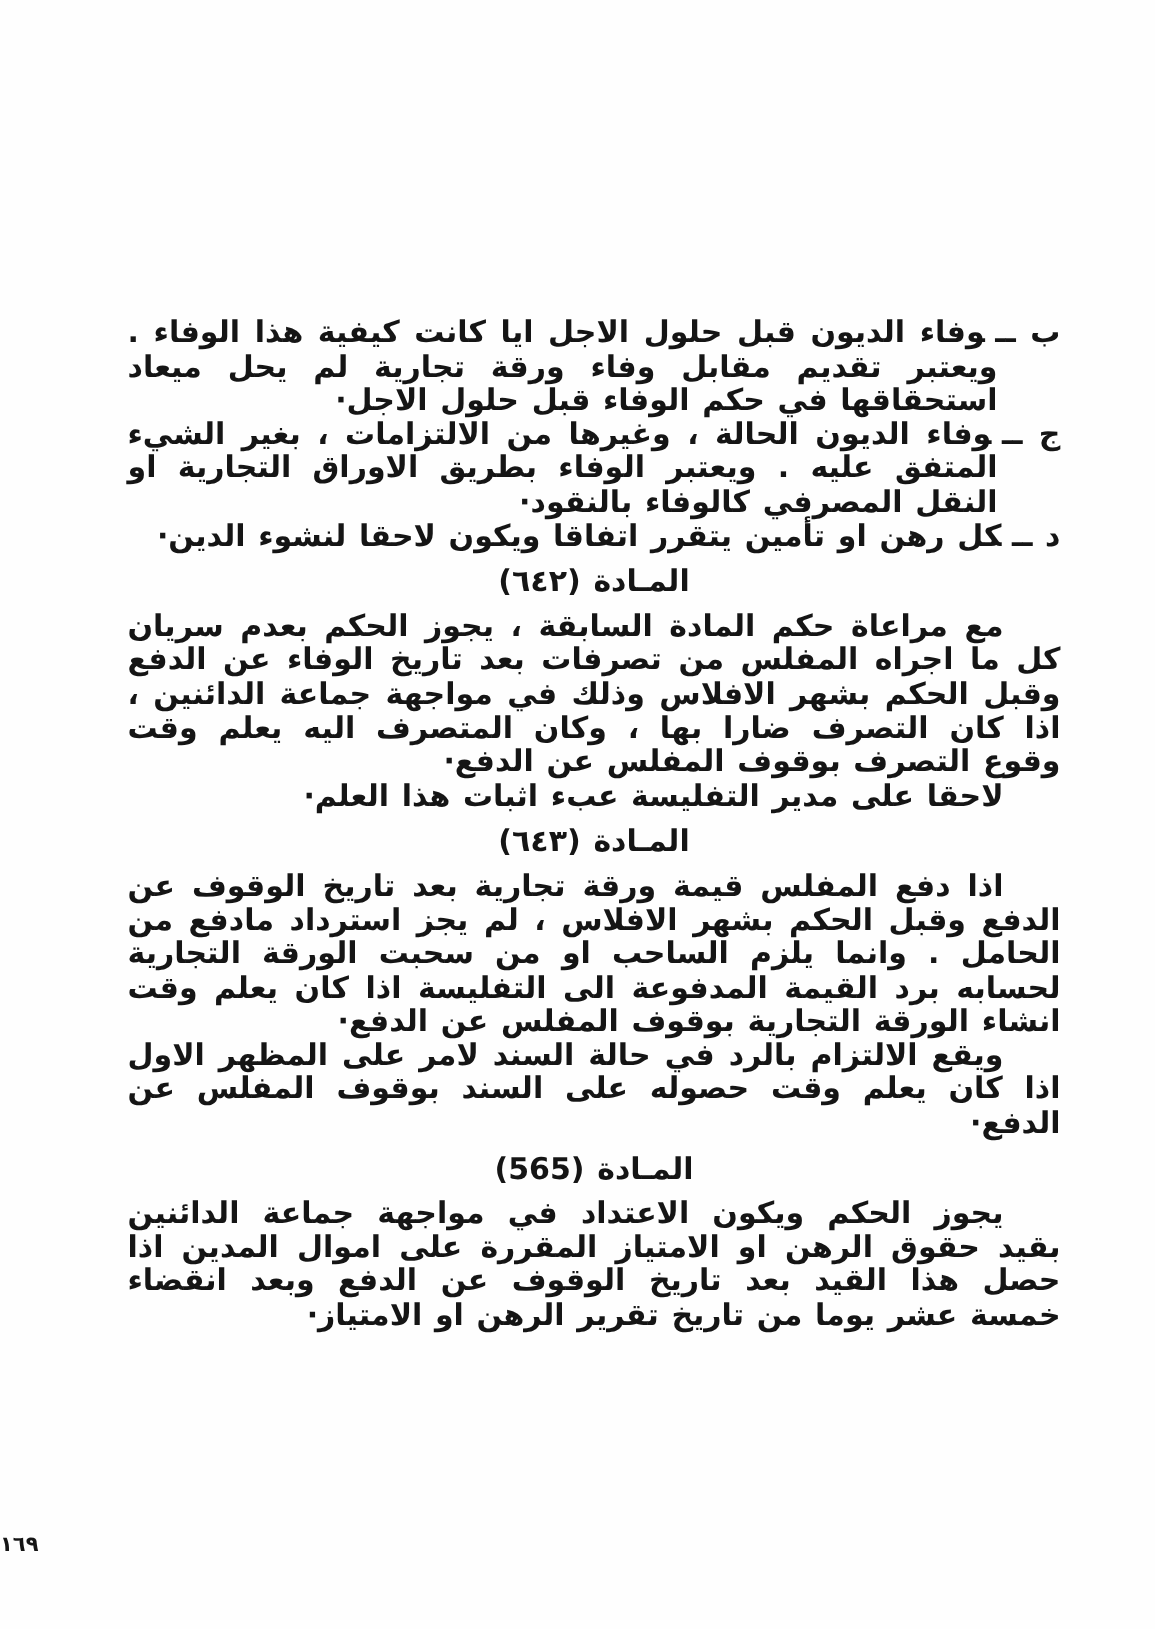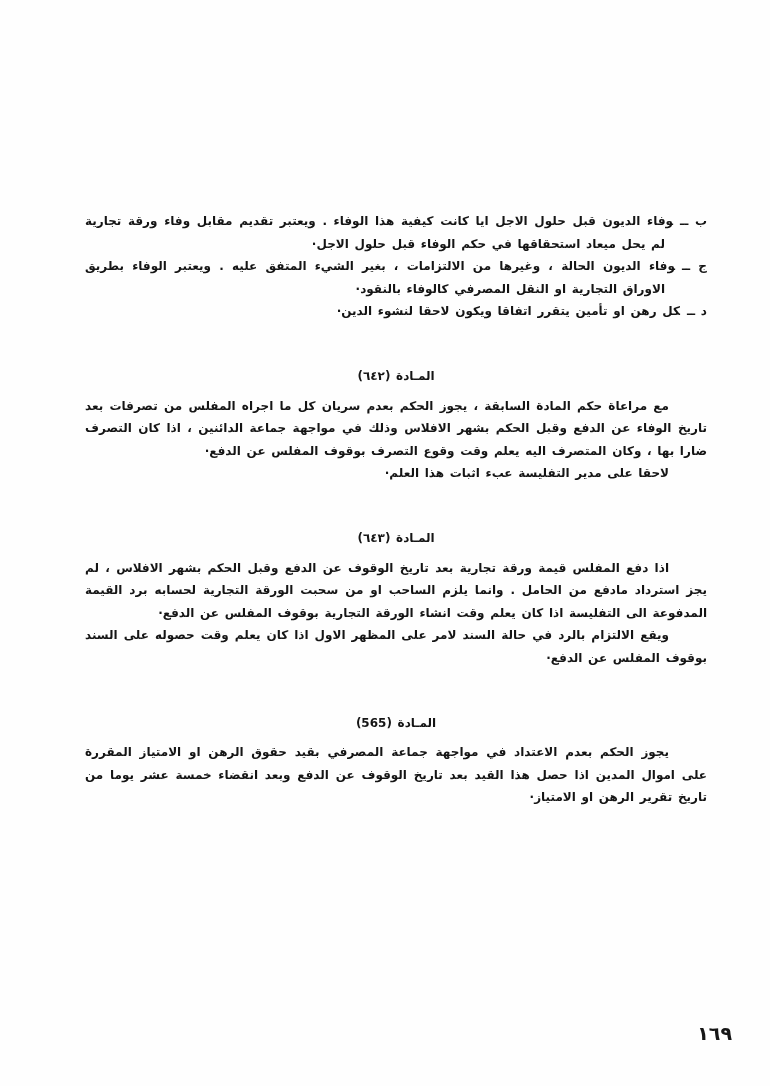--- a/index.html
+++ b/index.html
@@ -19,55 +19,55 @@
     position: absolute;
     inset: 0;
     background: #fefefe;
   }
   .text-block {
     position: absolute;
     top: 210px;
     left: 85px;
     width: 622px;
     direction: rtl;
-    font-size: 12px;
+    font-size: 20px;
     font-weight: 700;
     line-height: 22.6px;
     word-spacing: 1.5px;
   }
   .list-item {
     text-align: justify;
     padding-right: 42px;
     text-indent: -42px;
   }
   .marker {
     margin-left: 7px;
   }
   .article {
     margin-top: 0;
   }
   .article-heading {
     text-align: center;
-    margin-top: 42px;
+    margin-top: 8px;
     margin-bottom: 7px;
     font-weight: 700;
   }
   .para {
     text-align: justify;
     text-indent: 38px;
     margin: 0;
   }
   .page-number {
     position: absolute;
     top: 1022px;
     left: 0;
     width: 732px;
-    text-align: right;
+    text-align: left;
     direction: rtl;
-    font-size: 19px;
+    font-size: 14px;
     font-weight: 700;
     letter-spacing: 2px;
   }
 </style>
 </head>
 <body>
 
 <div class="page">
   <div class="text-block">
 
@@ -88,19 +88,19 @@
     </div>
 
     <div class="article">
       <div class="article-heading">المـادة (٦٤٣)</div>
       <p class="para">اذا دفع المفلس قيمة ورقة تجارية بعد تاريخ الوقوف عن الدفع وقبل الحكم بشهر الافلاس ، لم يجز استرداد مادفع من الحامل . وانما يلزم الساحب او من سحبت الورقة التجارية لحسابه برد القيمة المدفوعة الى التفليسة اذا كان يعلم وقت انشاء الورقة التجارية بوقوف المفلس عن الدفع·</p>
       <p class="para">ويقع الالتزام بالرد في حالة السند لامر على المظهر الاول اذا كان يعلم وقت حصوله على السند بوقوف المفلس عن الدفع·</p>
     </div>
 
     <div class="article">
       <div class="article-heading">المـادة (565)</div>
-      <p class="para">يجوز الحكم بعدم الاعتداد في مواجهة جماعة المصرفي بقيد حقوق الرهن او الامتياز المقررة على اموال المدين اذا حصل هذا القيد بعد تاريخ الوقوف عن الدفع وبعد انقضاء خمسة عشر يوما من تاريخ تقرير الرهن او الامتياز·</p>
+      <p class="para">يجوز الحكم ويكون الاعتداد في مواجهة جماعة الدائنين بقيد حقوق الرهن او الامتياز المقررة على اموال المدين اذا حصل هذا القيد بعد تاريخ الوقوف عن الدفع وبعد انقضاء خمسة عشر يوما من تاريخ تقرير الرهن او الامتياز·</p>
     </div>
 
   </div>
 
   <div class="page-number">١٦٩</div>
 </div>
 
 </body></html>

